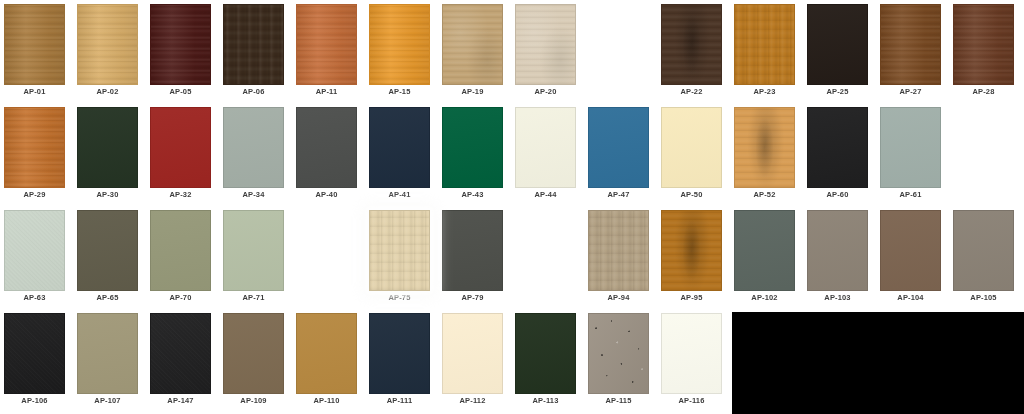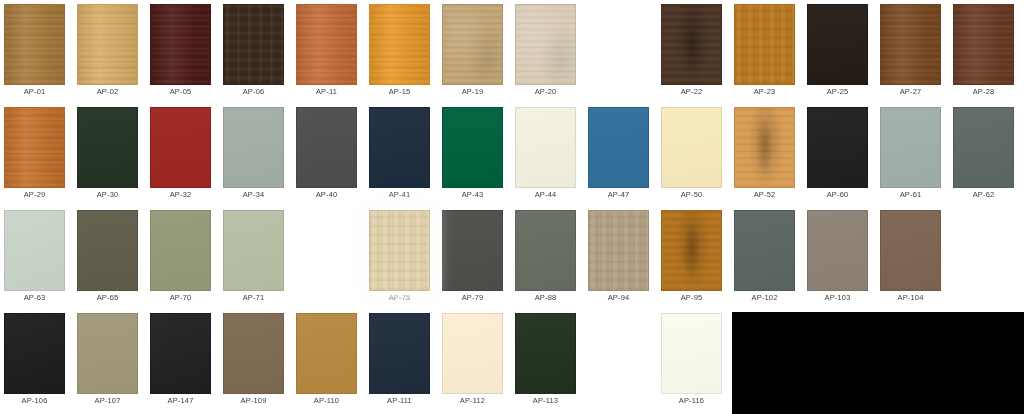--- a/index.html
+++ b/index.html
@@ -152,21 +152,21 @@
     background-image: linear-gradient(170deg, rgba(255,255,255,0.035), rgba(0,0,0,0.025));
   }
 
   .swatch-label {
     position: absolute;
     left: 0;
     top: 87px;
     width: 69px;
     text-align: center;
     font-size: 7.5px;
-    font-weight: normal;
+    font-weight: bold;
     letter-spacing: 0.15px;
     color: #3d3d3d;
     font-family: "Liberation Sans", sans-serif;
     white-space: nowrap;
   }
 
   #black-panel {
     position: absolute;
     background: #000000;
   }
@@ -326,26 +326,20 @@
         <div class="swatch-chip" style="background-color: rgb(31, 31, 32);">
           <div class="grain grain-solid"></div>
         </div>
         <div class="swatch-label">AP-60</div>
       </div>
       <div class="swatch-cell" style="left: 876px;">
         <div class="swatch-chip" style="background-color: rgb(160, 175, 169);">
           <div class="grain grain-solid"></div>
         </div>
         <div class="swatch-label">AP-61</div>
-      </div>
-      <div class="swatch-cell" style="left: 949px;">
-        <div class="swatch-chip" style="background-color: rgb(94, 104, 98);">
-          <div class="grain grain-solid"></div>
-        </div>
-        <div class="swatch-label">AP-62</div>
       </div>
     </div>
     <div class="swatch-row" style="position: absolute; left: 0px; top: 206px;">
       <div class="swatch-cell" style="left: 0px;">
         <div class="swatch-chip" style="background-color: rgb(203, 214, 202);">
           <div class="grain grain-matte"></div>
         </div>
         <div class="swatch-label">AP-63</div>
       </div>
       <div class="swatch-cell" style="left: 73px;">
@@ -371,26 +365,20 @@
           <div class="grain grain-v"></div>
         </div>
         <div class="swatch-label">AP-75</div>
       </div>
       <div class="swatch-cell" style="left: 438px;">
         <div class="swatch-chip" style="background-color: rgb(76, 78, 73);">
           <div class="grain grain-solid"></div>
         </div>
         <div class="swatch-label">AP-79</div>
       </div>
-      <div class="swatch-cell" style="left: 511px;">
-        <div class="swatch-chip" style="background-color: rgb(103, 108, 97);">
-          <div class="grain grain-solid"></div>
-        </div>
-        <div class="swatch-label">AP-88</div>
-      </div>
       <div class="swatch-cell" style="left: 584px;">
         <div class="swatch-chip" style="background-color: rgb(179, 161, 132);">
           <div class="grain grain-v"></div>
         </div>
         <div class="swatch-label">AP-94</div>
       </div>
       <div class="swatch-cell" style="left: 657px;">
         <div class="swatch-chip" style="background-color: rgb(178, 114, 30);">
           <div class="grain grain-cathedral"></div>
         </div>
@@ -406,20 +394,26 @@
         <div class="swatch-chip" style="background-color: rgb(140, 130, 117);">
           <div class="grain grain-solid"></div>
         </div>
         <div class="swatch-label">AP-103</div>
       </div>
       <div class="swatch-cell" style="left: 876px;">
         <div class="swatch-chip" style="background-color: rgb(124, 100, 80);">
           <div class="grain grain-solid"></div>
         </div>
         <div class="swatch-label">AP-104</div>
+      </div>
+      <div class="swatch-cell" style="left: 949px;">
+        <div class="swatch-chip" style="background-color: rgb(138, 129, 117);">
+          <div class="grain grain-solid"></div>
+        </div>
+        <div class="swatch-label">AP-105</div>
       </div>
     </div>
     <div class="swatch-row" style="position: absolute; left: 0px; top: 309px;">
       <div class="swatch-cell" style="left: 0px;">
         <div class="swatch-chip" style="background-color: rgb(28, 28, 29);">
           <div class="grain grain-matte"></div>
         </div>
         <div class="swatch-label">AP-106</div>
       </div>
       <div class="swatch-cell" style="left: 73px;">
@@ -457,20 +451,26 @@
           <div class="grain grain-solid"></div>
         </div>
         <div class="swatch-label">AP-112</div>
       </div>
       <div class="swatch-cell" style="left: 511px;">
         <div class="swatch-chip" style="background-color: rgb(34, 50, 31);">
           <div class="grain grain-solid"></div>
         </div>
         <div class="swatch-label">AP-113</div>
       </div>
+      <div class="swatch-cell" style="left: 584px;">
+        <div class="swatch-chip" style="background-color: rgb(155, 145, 132);">
+          <div class="grain grain-speckle"></div>
+        </div>
+        <div class="swatch-label">AP-115</div>
+      </div>
       <div class="swatch-cell" style="left: 657px;">
         <div class="swatch-chip" style="background-color: rgb(250, 250, 239);">
           <div class="grain grain-solid"></div>
         </div>
         <div class="swatch-label">AP-116</div>
       </div>
     </div>
   </div>
 <div id="black-panel" style="left: 732px; top: 312px; width: 292px; height: 102px; background: rgb(0, 0, 0);"></div>
 

